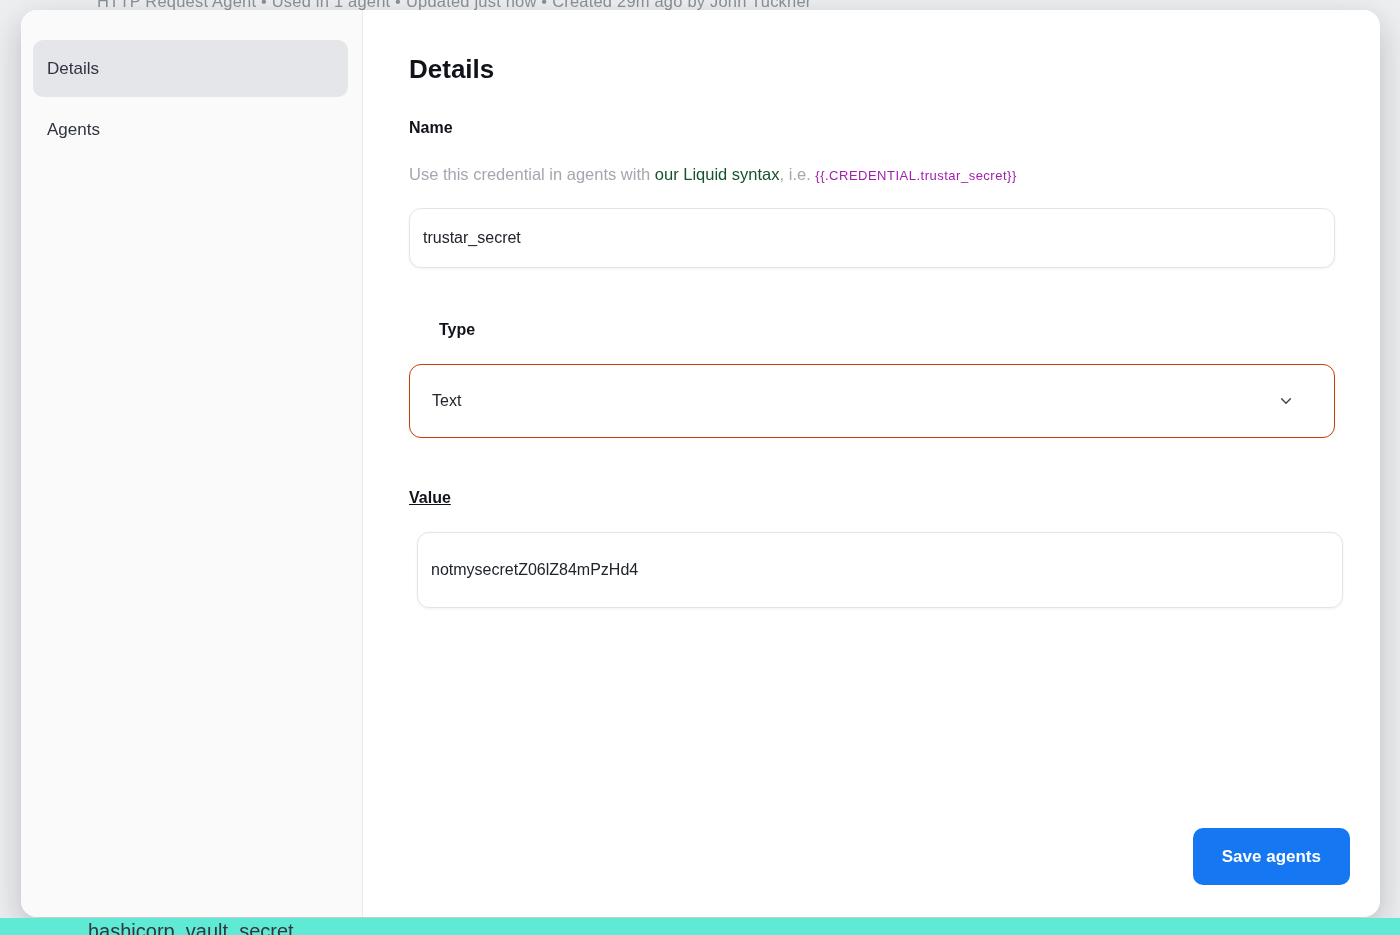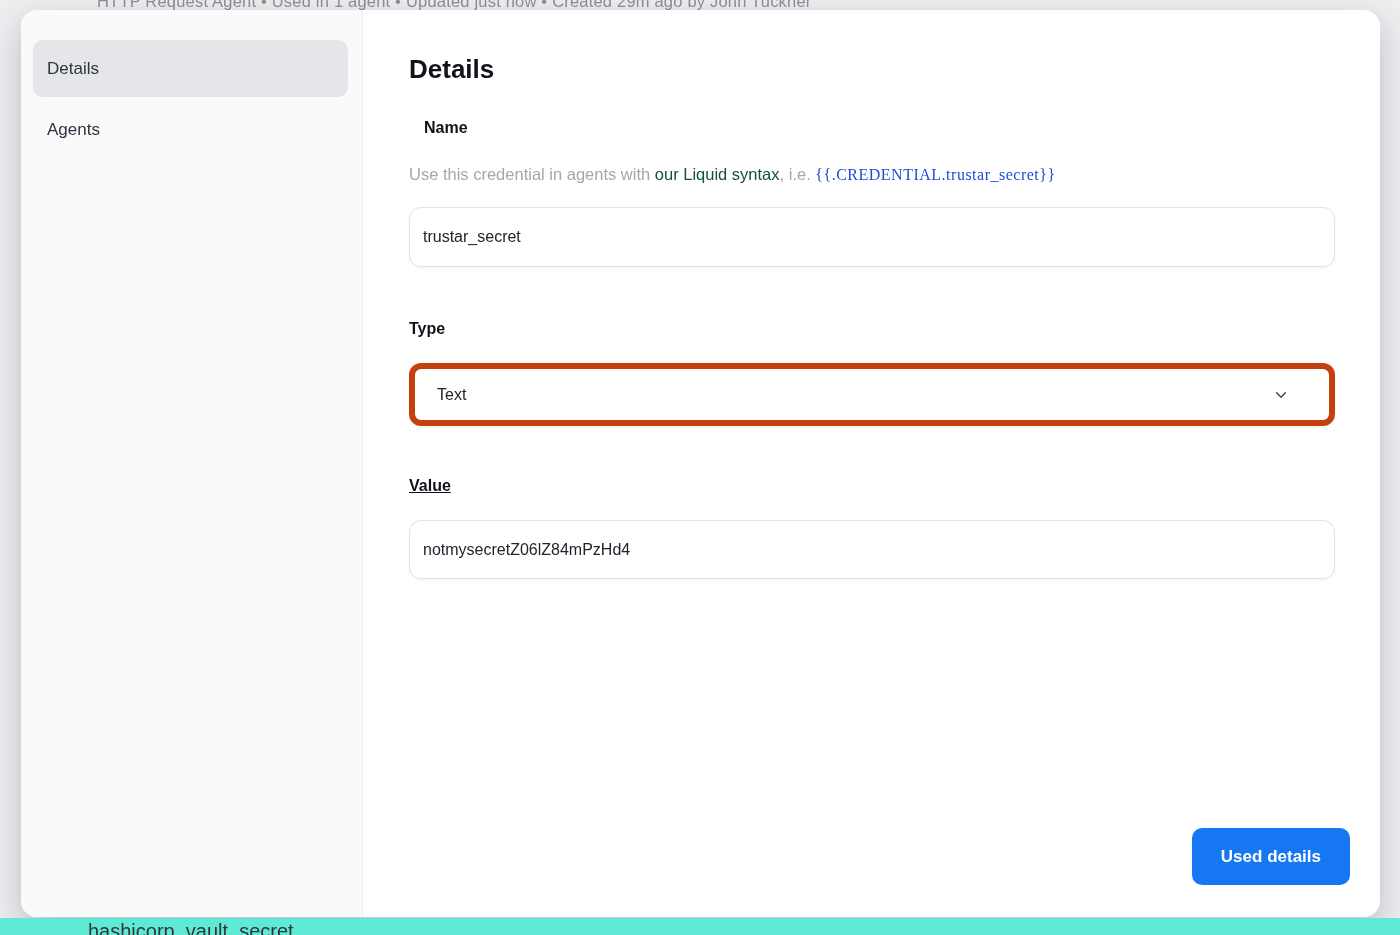--- a/index.html
+++ b/index.html
@@ -75,56 +75,56 @@
     line-height: 32px;
     font-weight: 700;
     color: #10131a;
   }
   .field-label {
     font-size: 16px;
     line-height: 20px;
     font-weight: 700;
     color: #10131a;
   }
-  .label-name  { margin-top: 33px; margin-left: 15px; }
-  .label-type  { margin-top: 52px; }
+  .label-name  { margin-top: 33px; }
+  .label-type  { margin-top: 52px; margin-left: 30px; }
   .label-value { margin-top: 50px; text-decoration: underline; }
   .helper {
     margin-top: 26px;
     font-size: 16.5px;
     line-height: 21px;
     color: #a3a7af;
     white-space: nowrap;
   }
   .helper .link { color: #14532d; cursor: pointer; }
   .helper .code {
-    font-family: Liberation Serif, serif;
-    font-size: 16px;
-    color: #1d4ed8;
+    font-family: Liberation Sans, sans-serif;
+    font-size: 13px;
+    color: #a21caf;
     letter-spacing: 0.5px;
   }
   .text-input {
     display: block;
     width: 100%;
     margin-top: 22px;
     height: 60px;
     border: 1px solid #e1e5ea;
     border-radius: 12px;
     padding: 0 13px;
     font-family: "Liberation Sans", sans-serif;
     font-size: 16px;
     color: #20242c;
     background: #ffffff;
     box-shadow: 0 1px 3px rgba(20, 25, 35, 0.06);
     outline: none;
   }
   .select-box {
     margin-top: 24px;
-    height: 63px;
-    border: 6px solid #c2410c;
+    height: 74px;
+    border: 1px solid #c2410c;
     border-radius: 12px;
     background: #ffffff;
     box-shadow: 0 1px 3px rgba(20, 25, 35, 0.06);
     display: flex;
     align-items: center;
     padding: 0 22px;
     position: relative;
     cursor: pointer;
   }
   .select-box .select-value {
@@ -147,21 +147,21 @@
     padding: 0 29px;
     border: none;
     border-radius: 10px;
     background: #1677f3;
     color: #ffffff;
     font-family: "Liberation Sans", sans-serif;
     font-size: 17px;
     font-weight: 700;
     cursor: pointer;
   }
-  .value-input { margin-top: 24px; height: 59px; }
+  .value-input { margin-top: 24px; height: 76px; margin-left: 8px; }
 </style>
 </head>
 <body>
 
 <div class="overlay-top-text">HTTP Request Agent • Used in 1 agent • Updated just now • Created 29m ago by John Tuckner</div>
 
 <div class="modal">
 
   <div class="sidebar">
     <div class="side-item active">
@@ -190,20 +190,20 @@
       <span class="select-value">Text</span>
       <svg class="chevron" viewBox="0 0 16 16" fill="none">
         <path d="M3 5.5 L8 10.5 L13 5.5" stroke="currentColor" stroke-width="1.6" stroke-linecap="round" stroke-linejoin="round"></path>
       </svg>
     </div>
 
     <div class="field-label label-value">Value</div>
 
     <input class="text-input value-input" type="text" value="notmysecretZ06lZ84mPzHd4" style="">
 
-    <button class="save-btn">Used details</button>
+    <button class="save-btn">Save agents</button>
 
   </div>
 </div>
 
 <div class="bottom-band">
   <div class="bottom-text">hashicorp_vault_secret</div>
 </div>
 
 </body></html>

